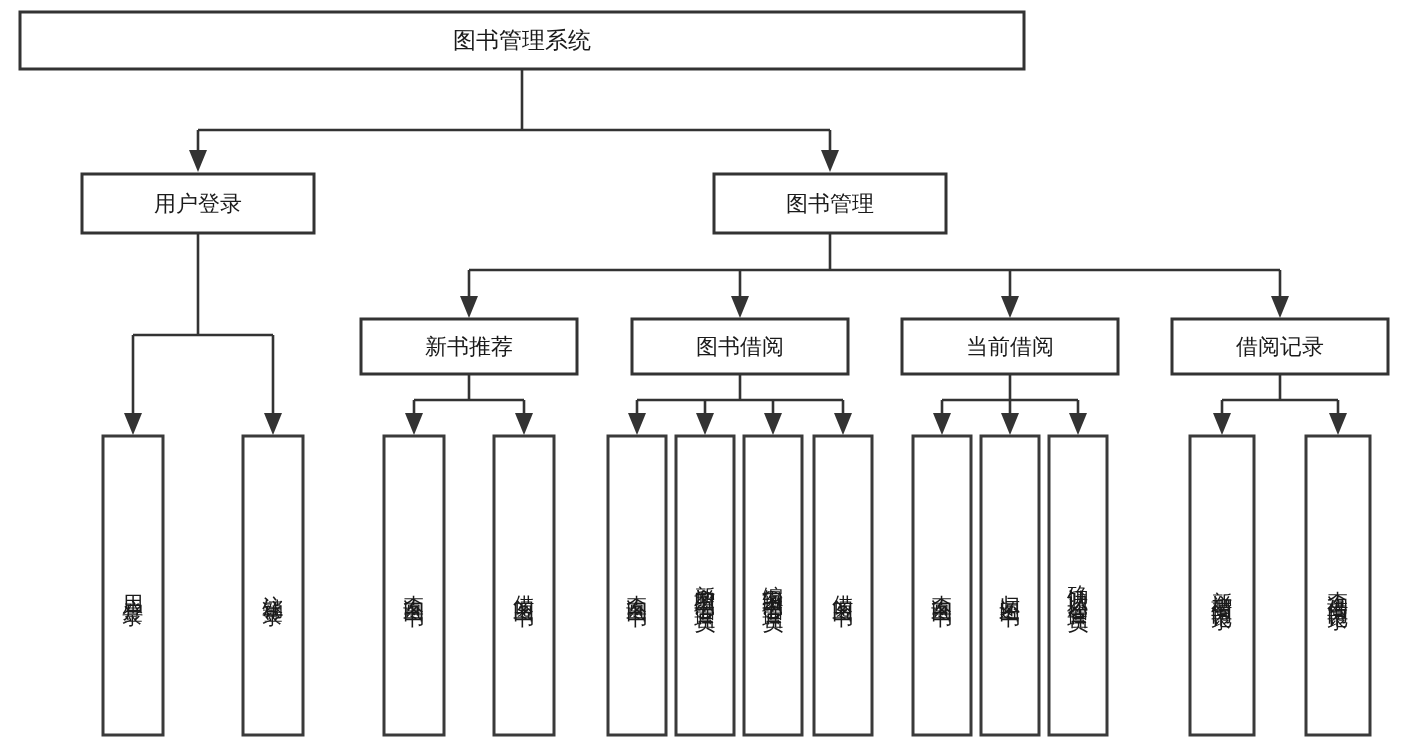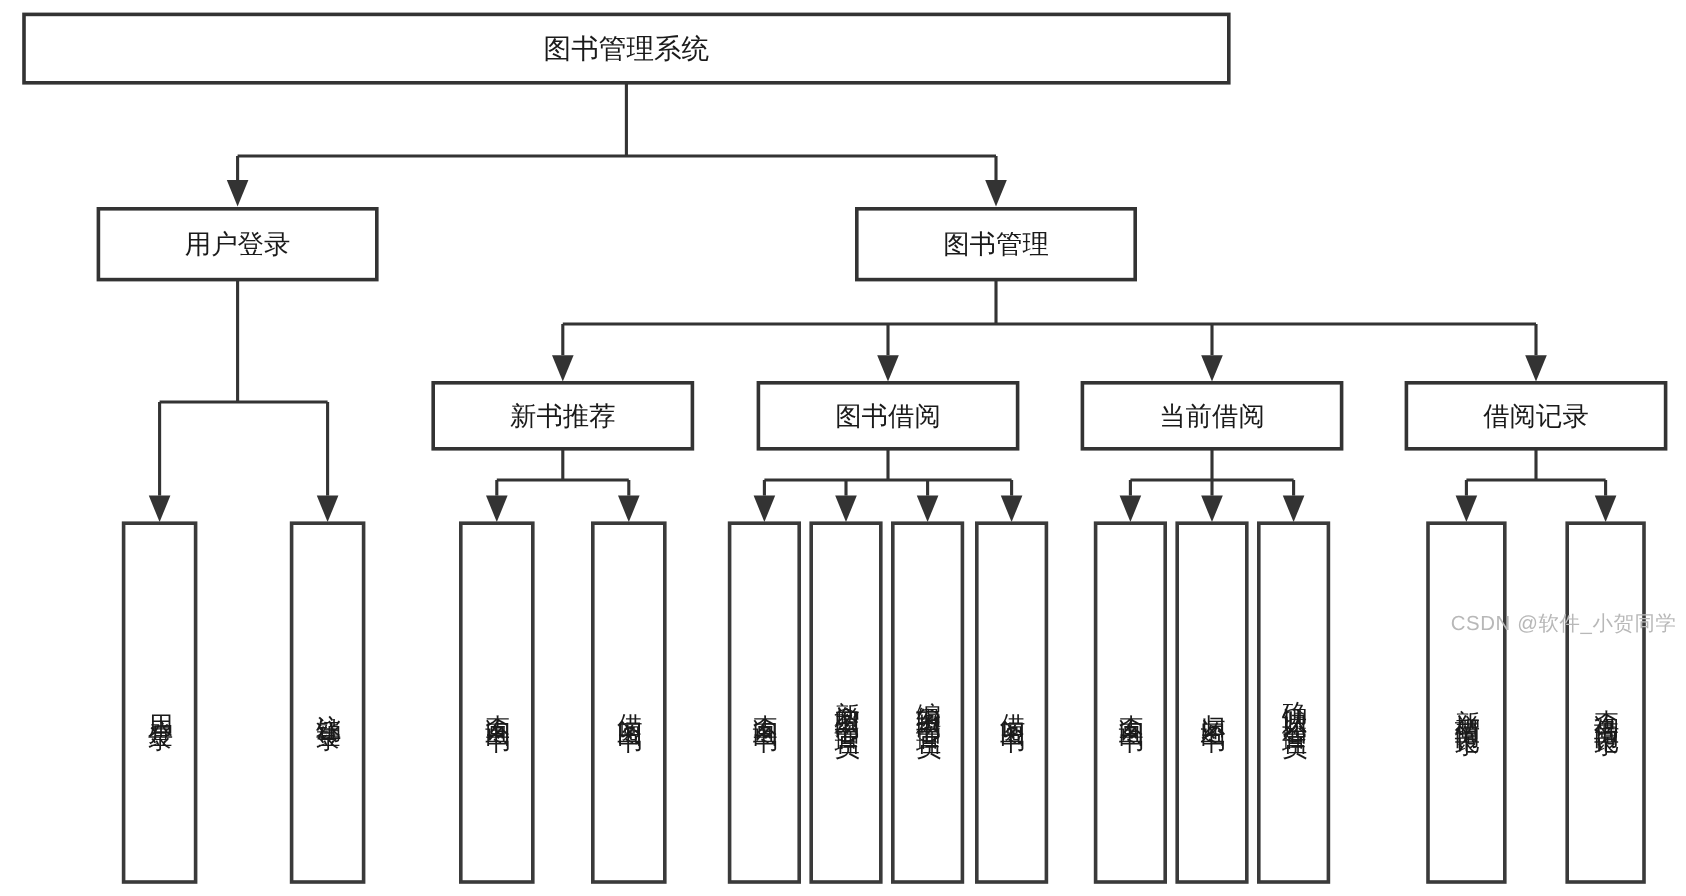--- a/index.html
+++ b/index.html
@@ -246,15 +246,14 @@
   <div class="v-label" style="left:744px; top:436px; width:58px; height:299px;">编辑图书（管理员）</div>
   <div class="v-label" style="left:814px; top:436px; width:58px; height:299px;">借阅图书</div>
 
   <div class="v-label" style="left:913px; top:436px; width:58px; height:299px;">查询图书</div>
   <div class="v-label" style="left:981px; top:436px; width:58px; height:299px;">归还图书</div>
   <div class="v-label" style="left:1049px; top:436px; width:58px; height:299px;">确认归还（管理员）</div>
 
   <div class="v-label" style="left:1190px; top:436px; width:64px; height:299px;">新增借阅记录</div>
   <div class="v-label" style="left:1306px; top:436px; width:64px; height:299px;">查询借阅记录</div>
 
-  <div id="watermark">CSDN @软件_小贺同学</div>
 
 </div>
 
 </body></html>

